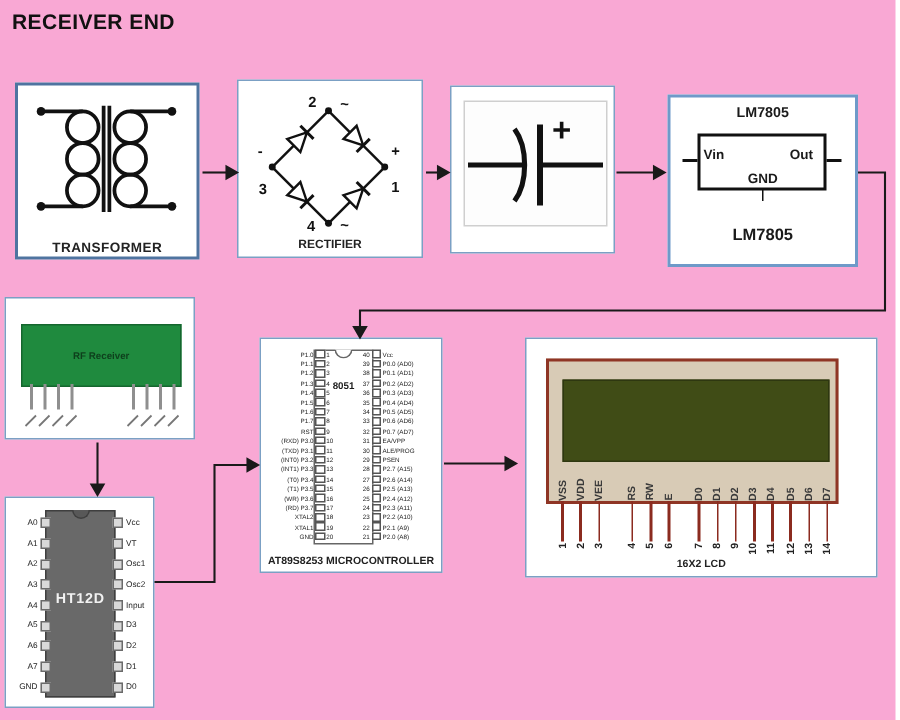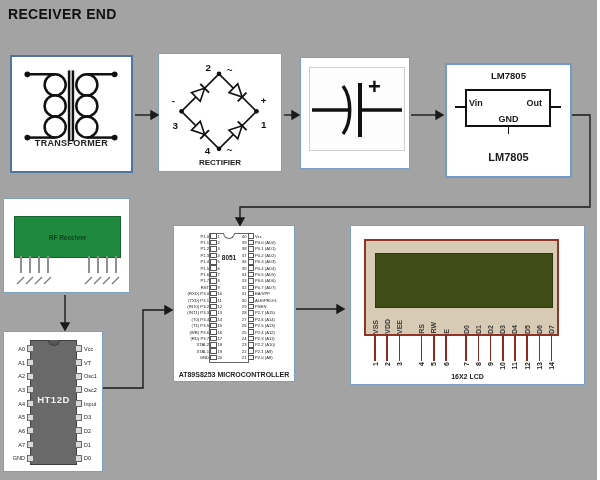--- a/index.html
+++ b/index.html
@@ -1,16 +1,16 @@
 <!DOCTYPE html>
 <html style="--box-border: #7ba0c4; --box-border-dark: #4f74a0; --reg-border: #6f9ac9; --green-module: #1f8a3e; --green-dark: #0e3f1c; --ic-gray: #696969; --lcd-module: #d8cbb6; --lcd-screen: #404c16; --lcd-border: #8f3525; --pin-red: #8b2b1f;"><head>
 <meta charset="utf-8">
 <style>
   html,body{margin:0;padding:0;background:#fff;}
-  .stage{position:relative;width:597px;height:480px;background:#a3a3a3;overflow:hidden;
+  .stage{position:relative;width:597px;height:480px;background:#f9a8d4;overflow:hidden;
          font-family:"Liberation Sans", sans-serif;color:#1a1a1a;text-decoration:underline;}
   .title{position:absolute;left:8px;top:6px;font-size:14px;font-weight:bold;letter-spacing:.3px;color:#111;}
   .box{position:absolute;background:#fff;box-sizing:border-box;}
   .cap{position:absolute;left:0;right:0;text-align:center;font-weight:bold;color:#222;}
 
   
   .b-transformer{left:10px;top:55px;width:123px;height:118px;border:2.5px solid var(--box-border-dark,#4f74a0);}
   .b-rectifier{left:158px;top:53px;width:124px;height:119px;border:1.6px solid var(--box-border,#7ba0c4);}
   .b-capacitor{left:300px;top:57px;width:110px;height:112px;border:1.6px solid var(--box-border,#7ba0c4);}
   .cap-panel{position:absolute;left:8px;top:9px;width:94px;height:82px;border:1px solid #cfcfcf;background:#fdfdfd;}
@@ -125,21 +125,21 @@
         <line x1="59.5" y1="8" x2="59.5" y2="82"></line>
           <line x1="63.5" y1="8" x2="63.5" y2="82"></line>
       </g>
       <g fill="#111">
         <circle cx="16" cy="12" r="3"></circle>
           <circle cx="16" cy="78" r="3"></circle>
         <circle cx="107" cy="12" r="3"></circle>
           <circle cx="107" cy="78" r="3"></circle>
       </g>
     </svg>
-    <div class="cap" style="bottom:23px;font-size:9px;letter-spacing:.3px;">TRANSFORMER</div>
+    <div class="cap" style="bottom:1px;font-size:9px;letter-spacing:.3px;">TRANSFORMER</div>
   </div>
 
   <div class="box b-rectifier">
     <svg width="120" height="100" viewBox="0 0 124 112" style="position:absolute;left:0;top:2px;">
       <g stroke="#111" stroke-width="1.8" fill="none">
         <line x1="20" y1="62" x2="62" y2="20"></line>
           <line x1="62" y1="20" x2="104" y2="62"></line>
         <line x1="20" y1="62" x2="62" y2="104"></line>
           <line x1="62" y1="104" x2="104" y2="62"></line>
       </g>

